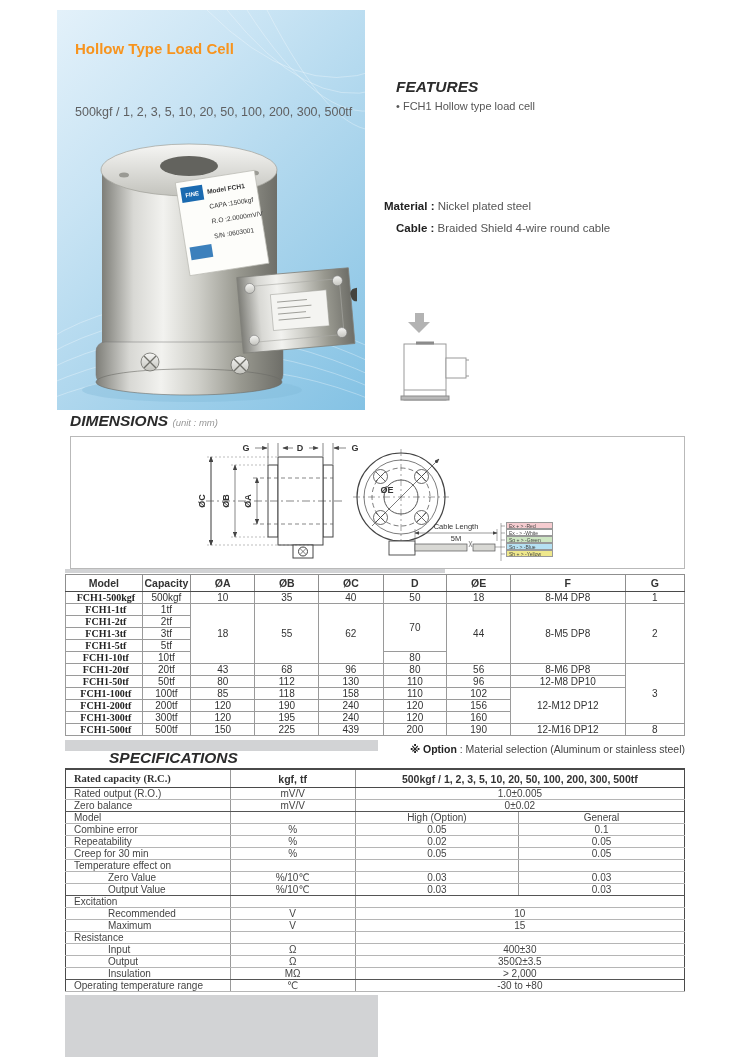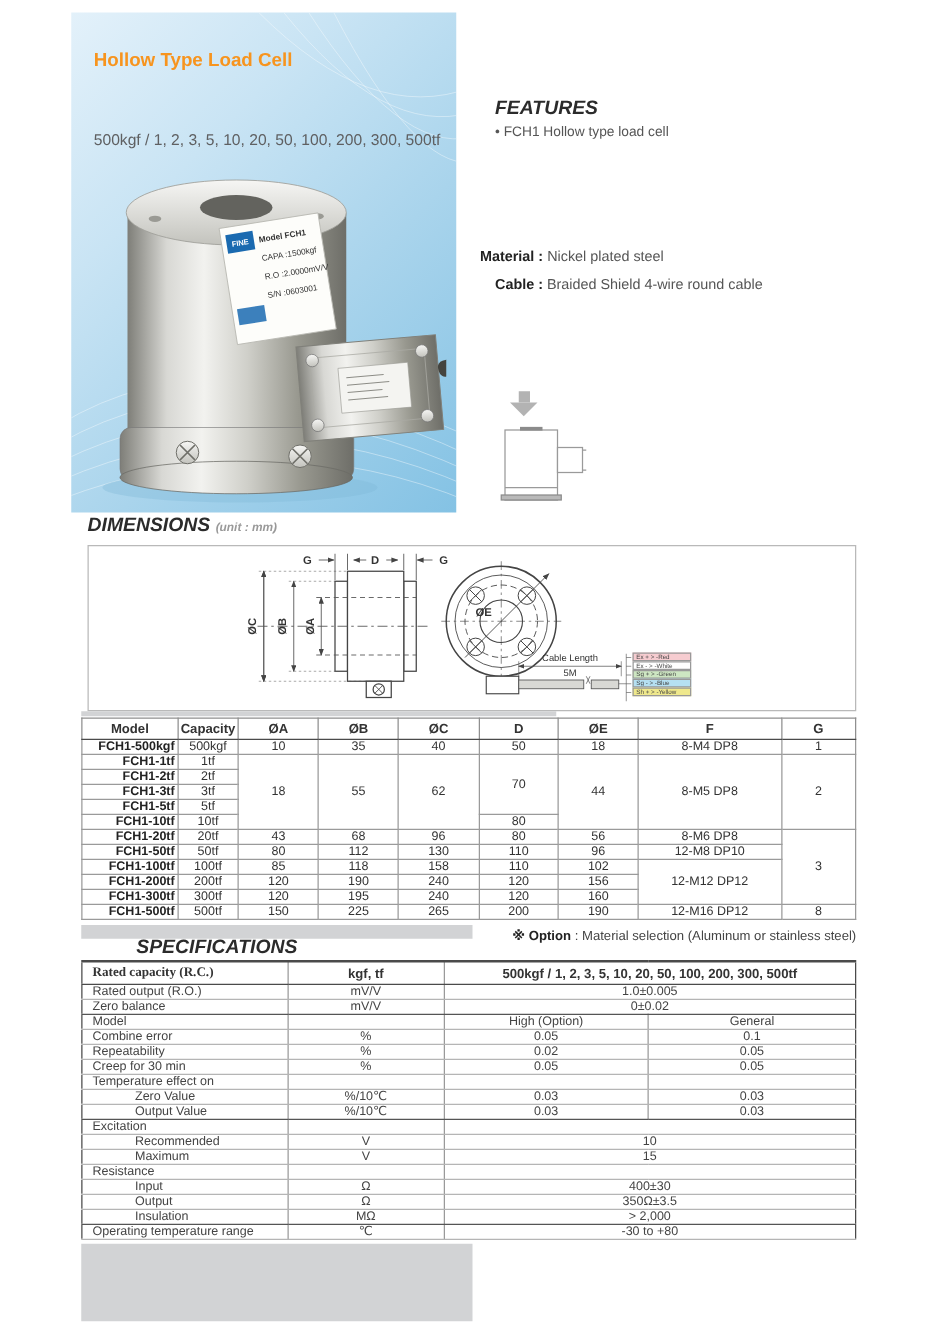--- a/index.html
+++ b/index.html
@@ -20,31 +20,31 @@
   .mat-line{position:absolute;left:384px;top:200px;font-size:11.5px;color:#555;}
   .cab-line{position:absolute;left:396px;top:222px;font-size:11.5px;color:#555;}
   .mat-line b,.cab-line b{color:#222;}
   .down-arrow{position:absolute;left:408px;top:313px;width:0;height:0;}
   .down-arrow .stem{position:absolute;left:7px;top:0;width:9px;height:9px;background:#b3b3b3;}
   .down-arrow .head{position:absolute;left:0;top:9px;width:0;height:0;border-left:11.5px solid transparent;
                     border-right:11.5px solid transparent;border-top:11px solid #b3b3b3;}
   .mini-draw{position:absolute;left:396px;top:338px;}
   
   .dim-title{position:absolute;left:70px;top:412px;}
-  .dim-unit{font-style:italic;font-weight:bold;font-size:9.5px;color:#999;}
+  .dim-unit{font-style:italic;font-weight:normal;font-size:9.5px;color:#999;}
   .dim-box{position:absolute;left:70px;top:436px;width:613px;height:131px;border:1px solid #b9b9b9;background:#fff;}
   .wire-chip{position:absolute;width:47px;height:6.5px;border:0.5px solid #999;font-size:5px;line-height:6px;
              color:#444;padding-left:2px;box-sizing:border-box;white-space:nowrap;overflow:hidden;}
   .band{position:absolute;background:#d2d3d5;}
   
   table{border-collapse:collapse;table-layout:fixed;}
   .dims-tbl{position:absolute;left:65px;top:574px;width:620px;border:1.5px solid #4a4a4a;}
   .dims-tbl th{font-size:10.5px;font-weight:bold;height:14px;border:1px solid #8f8f8f;border-bottom:1px solid #4a4a4a;background:#fff;}
   .dims-tbl td{font-size:10px;height:11px;line-height:11px;border:1px solid #9a9a9a;text-align:center;color:#333;padding:0 2px;}
-  .dims-tbl td.mdl{text-align:right;padding-left:6px;font-weight:bold;color:#222;}
+  .dims-tbl td.mdl{text-align:center;padding-left:6px;font-weight:bold;color:#222;font-family:Liberation Serif, serif;}
   .spec-tbl{position:absolute;left:65px;top:768px;width:620px;border:1.5px solid #4a4a4a;border-top:2.5px solid #4a4a4a;}
   .spec-tbl th{font-size:10.5px;font-weight:bold;height:15px;border-bottom:1.5px solid #4a4a4a;text-align:center;}
   .spec-tbl th.lbl{text-align:left;padding-left:8px;font-family:Liberation Serif, serif;}
   .spec-tbl td{font-size:10px;height:11px;line-height:11px;border-bottom:1px solid #b5b5b5;text-align:center;color:#444;padding:0 2px;}
   .spec-tbl td.lbl{text-align:left;padding-left:8px;}
   .spec-tbl td.ind{text-align:left;padding-left:42px;}
   .vline{border-right:1px solid #9a9a9a;}
   tr.grp td{border-bottom:1.8px solid #555;}
   .opt-note{position:absolute;left:350px;top:743px;width:335px;text-align:right;font-size:10.5px;color:#444;}
   .opt-note b{color:#222;}
@@ -364,21 +364,21 @@
           <td>195</td>
       <td>240</td>
           <td>120</td>
       <td>160</td>
     </tr>
     <tr>
       <td class="mdl">FCH1-500tf</td>
           <td>500tf</td>
       <td>150</td>
           <td>225</td>
-      <td>265</td>
+      <td>439</td>
           <td>200</td>
       <td>190</td>
           <td>12-M16 DP12</td>
       <td>8</td>
     </tr>
   </tbody>
     </table>
 
   <div class="band" style="left:65px;top:740px;width:313px;height:11px;"></div>
   <div class="opt-note">

